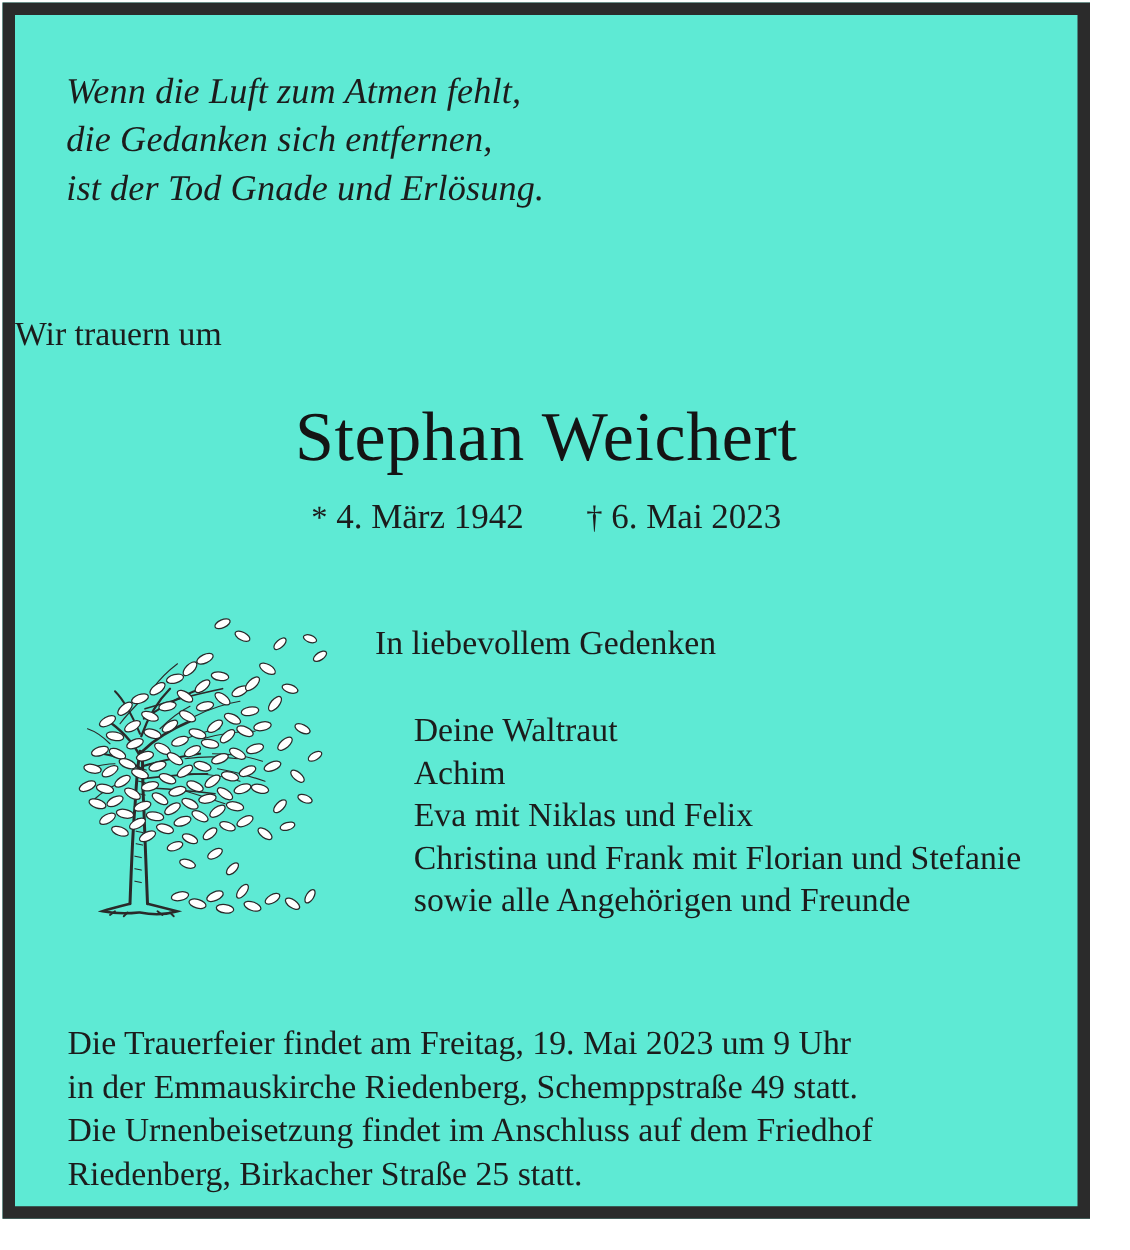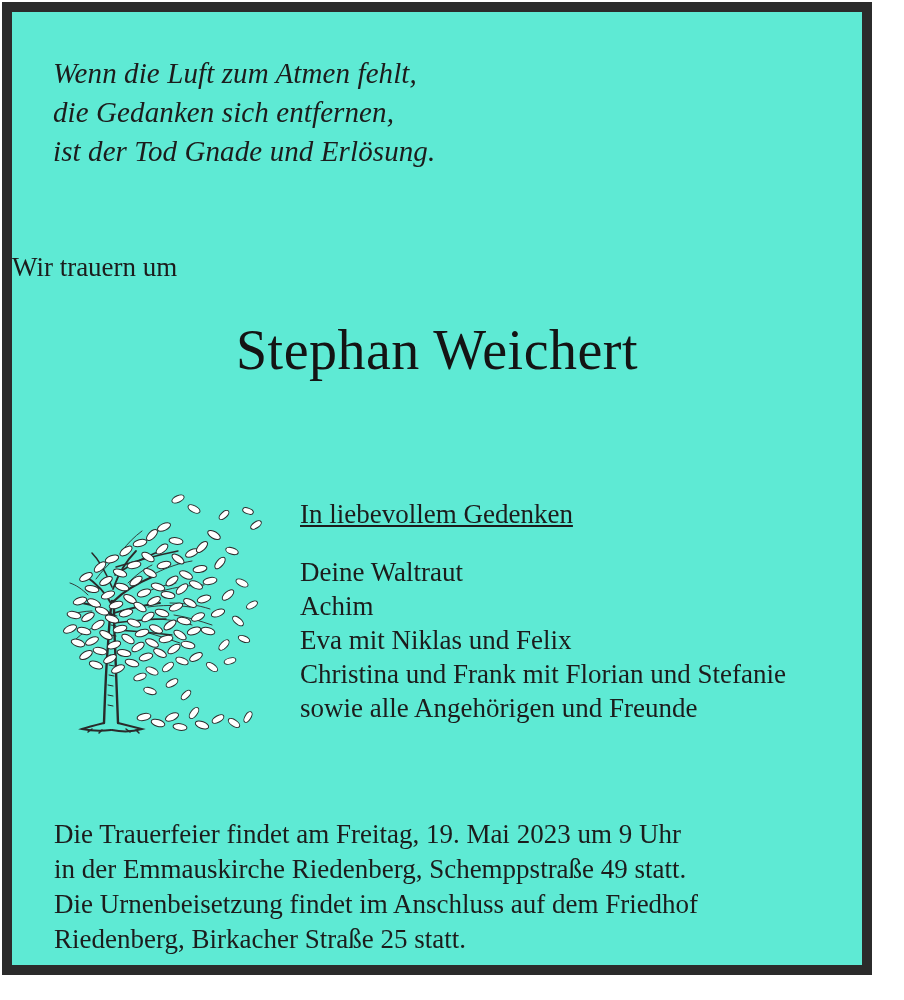--- a/index.html
+++ b/index.html
@@ -98,22 +98,22 @@
   
   #memorial-block {
     position: absolute;
     left: 288px;
     top: 485px;
     font-size: 27px;
     line-height: 34px;
     color: #1c1c1c;
     white-space: nowrap;
   }
-  #memorial-heading { margin-bottom: 24px; text-decoration: underline; }
-  #family-list .fline { display: block; }
+  #memorial-heading { margin-bottom: 36px; }
+  #family-list .fline { display: block; margin-left: 31px; }
 
   
   #service-details {
     position: absolute;
     left: 42px;
     top: 805px;
     width: 790px;
     font-size: 27px;
     line-height: 35px;
     color: #1c1c1c;
@@ -129,20 +129,27 @@
     <div id="quote">
       <span class="qline">Wenn die Luft zum Atmen fehlt,</span>
       <span class="qline">die Gedanken sich entfernen,</span>
       <span class="qline">ist der Tod Gnade und Erlösung.</span>
     </div>
 
     <div id="mourn-intro">Wir trauern um</div>
 
     <div id="deceased-name">Stephan Weichert</div>
 
+    <div id="dates">
+      <span class="sym">*</span>
+      <span>4. März 1942</span>
+      <span class="gap"></span>
+      <span class="sym">†</span>
+      <span>6. Mai 2023</span>
+    </div>
 
     <div id="tree-illustration">
       <svg viewBox="0 0 215 290" xmlns="http://www.w3.org/2000/svg" aria-hidden="true">
         <g fill="none" stroke="#2a2a2a" stroke-width="1.5" stroke-linecap="round">
 
           <path d="M52 268 C53 240 54 212 56 190 C57 172 58 158 60 146" stroke-width="2.4"></path>
           <path d="M66 268 C65 240 64 212 63 190 C62 172 62 158 62 146" stroke-width="2.4"></path>
 
           <path d="M52 268 C44 270 36 272 30 274 C40 276 50 276 59 275" stroke-width="2"></path>
           <path d="M66 268 C74 270 82 272 90 274 C80 277 70 277 60 275" stroke-width="2"></path>

